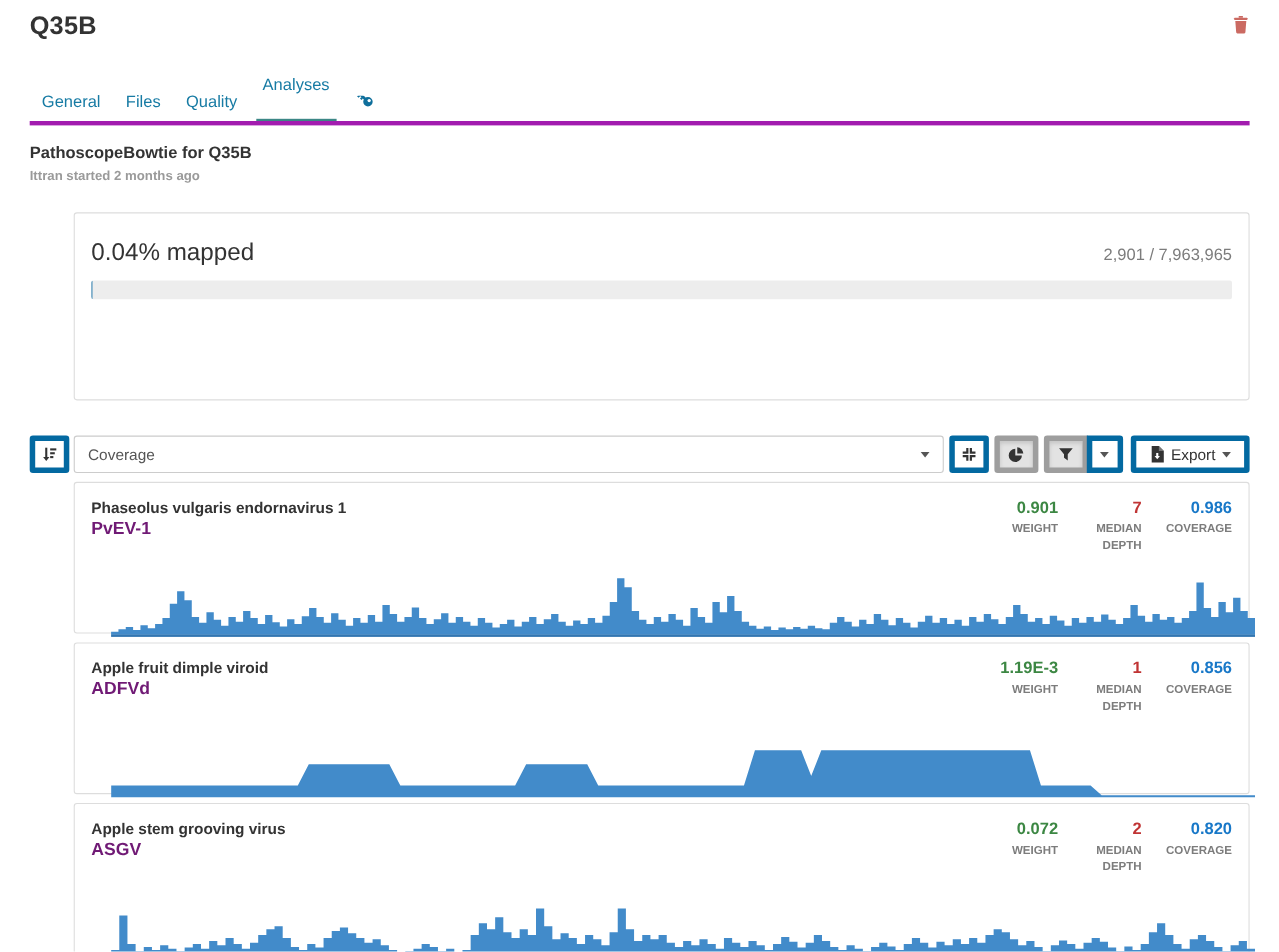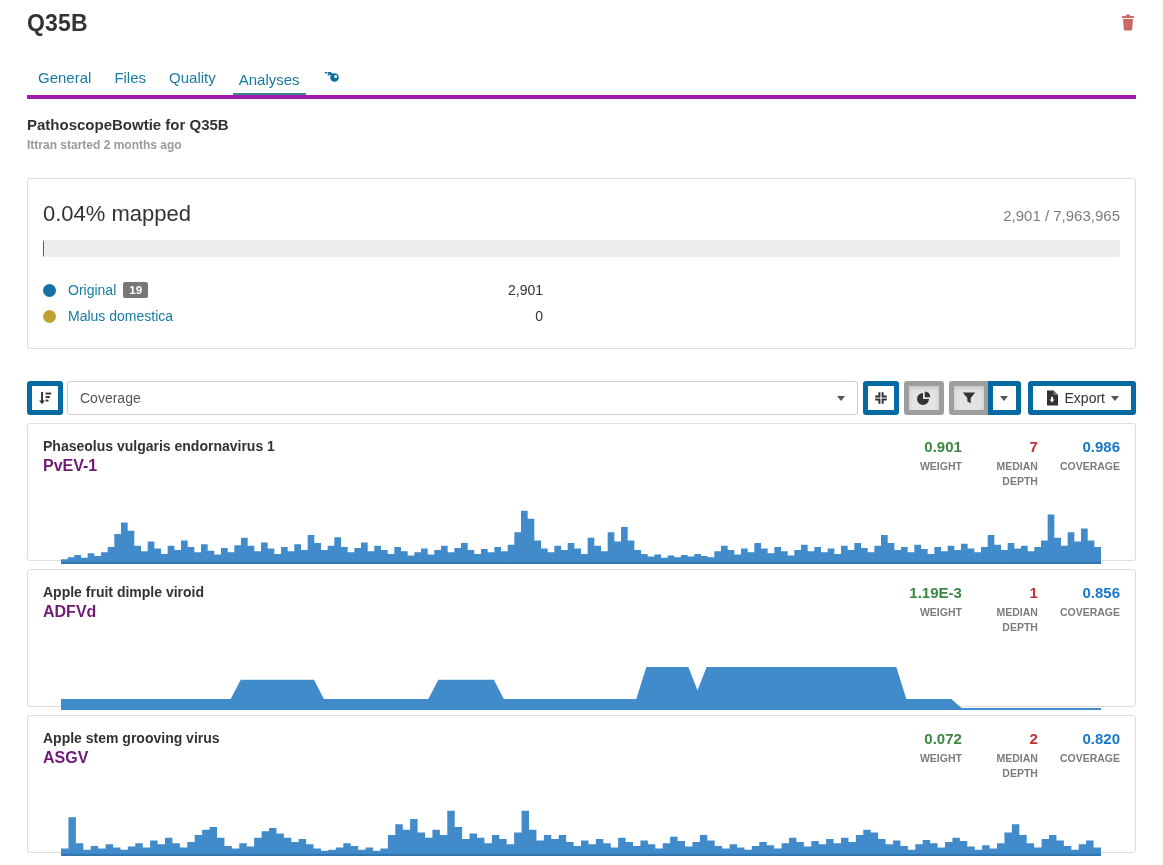--- a/index.html
+++ b/index.html
@@ -12,29 +12,29 @@
 
   
   .title-row { position:relative; }
   h1 { margin:0; font-size:23px; font-weight:700; letter-spacing:.2px; }
   .created { font-size:12px; color:#8a8a8a; font-weight:700; margin-top:3px; }
   .trash-btn { position:absolute; right:0; top:4px; cursor:pointer; background:none; border:none; padding:0; }
 
   
   .tabs { display:flex; align-items:flex-end; margin-top:24px; border-bottom:4px solid #a21caf; padding-left:5px; }
   .tab { padding:8px 6px 9px 6px; margin-right:11px; color:#177ba4; font-size:15px; cursor:pointer; }
-  .tab.active { border-bottom:2px solid #3c8786; padding-bottom:5px; }
+  .tab.active { border-bottom:2px solid #3c8786; padding-bottom:22px; }
   .tab-key { padding:8px 6px 6px 6px; cursor:pointer; }
 
   
   .analysis-title { margin-top:17px; font-size:15px; font-weight:700; }
   .analysis-started { margin-top:5px; font-size:12px; color:#9a9a9a; font-weight:700; }
 
   
-  .panel { border:1px solid #ddd; border-radius:3px; background:#fff; }
+  .panel { border:1px solid #ddd; border-radius:3px; background:#fff;margin-left:40px; }
   .mapped-card { margin-top:26px; padding:15px; height:171px; }
   .mapped-head { display:flex; justify-content:space-between; align-items:baseline; margin-top:7px; }
   .mapped-title { font-size:22px; font-weight:500; color:#333; }
   .mapped-ratio { font-size:15px; color:#7c7c7c; }
   .progress { height:17px; background:#ededed; border-radius:2px; margin-top:13px; overflow:hidden; }
   .progress-fill { height:100%; background:#1470a8; }
   .legend { margin-top:20px; width:500px; }
   .legend-row { display:flex; align-items:center; height:26px; font-size:14px; }
   .dot { width:13px; height:13px; border-radius:50%; margin-right:12px; flex:none; }
   .legend-label { color:#177ba4; text-decoration:none; cursor:pointer; }
@@ -119,33 +119,20 @@
   <div class="analysis-started">Ittran started 2 months ago</div>
 
   <section class="panel mapped-card">
     <div class="mapped-head">
       <span class="mapped-title">0.04% mapped</span>
       <span class="mapped-ratio">2,901 / 7,963,965</span>
     </div>
     <div class="progress">
       <div class="progress-fill" style="width:0.04%"></div>
     </div>
-    <div class="legend">
-      <div class="legend-row">
-        <span class="dot" style="background: rgb(20, 112, 168);"></span>
-        <a class="legend-label">Original</a>
-        <span class="badge">19</span>
-        <span class="legend-value">2,901</span>
-      </div>
-      <div class="legend-row">
-        <span class="dot" style="background: rgb(194, 162, 46);"></span>
-        <a class="legend-label">Malus domestica</a>
-        <span class="legend-value">0</span>
-      </div>
-    </div>
   </section>
 
   <div class="toolbar">
     <button class="btn btn-sq">
       <span class="icon">
         <svg width="16" height="16" viewBox="0 0 16 16" fill="#333">
           <rect x="4.1" y="2" width="1.9" height="9"></rect>
           <path d="M2.2,10.4 h5.7 L5.05,14.2 z"></path>
           <rect x="8.6" y="2.6" width="5.6" height="1.9"></rect>
           <rect x="8.6" y="6.1" width="4.2" height="1.9"></rect>

